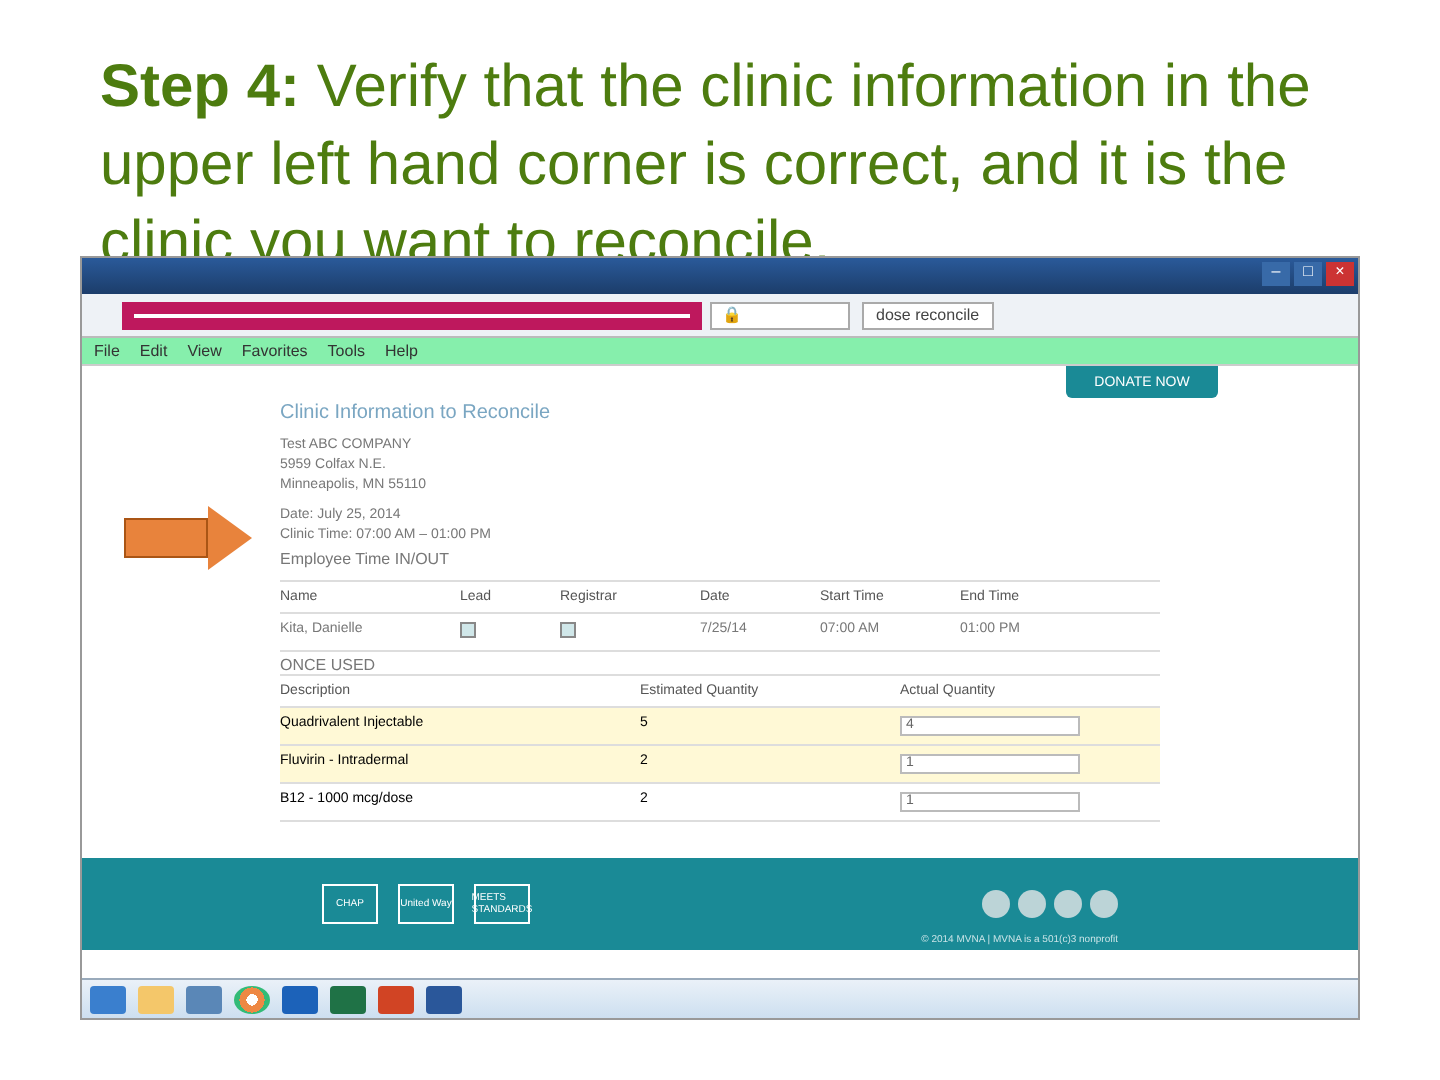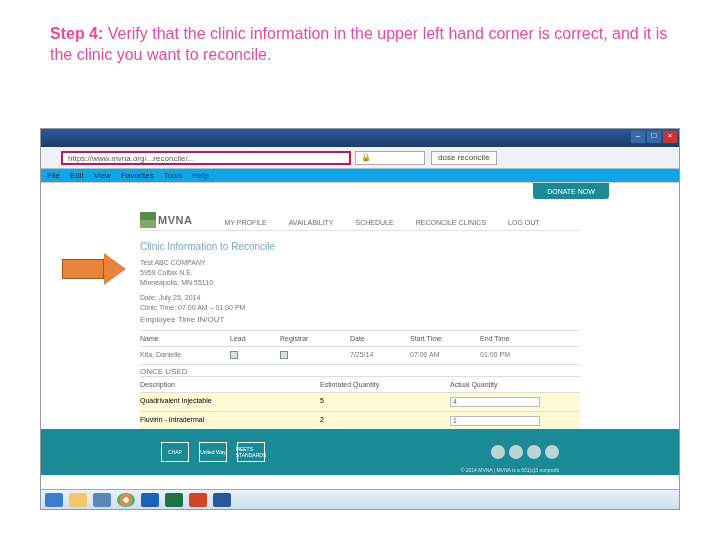--- a/index.html
+++ b/index.html
@@ -1,28 +1,28 @@
 <!DOCTYPE html>
 <html><head>
 <meta charset="utf-8">
 <style>
   * { box-sizing: border-box; margin: 0; padding: 0; }
   body { width: 720px; height: 540px; font-family: Arial, sans-serif; background: #fff; position: relative; }
-  .step-text { padding: 24px 50px 10px 50px; font-size: 16px; color: #ec4899; line-height: 1.3; }
+  .step-text { padding: 24px 50px 10px 50px; font-size: 30px; color: #4d7c0f; line-height: 1.3; }
   .step-text b { font-weight: bold; }
   .browser { position: absolute; top: 128px; left: 40px; right: 40px; bottom: 30px; border: 1px solid #999; background: #fff; }
   .titlebar { height: 18px; background: linear-gradient(#2a5a9a, #1c3d6a); position: relative; }
   .win-btns { position: absolute; right: 2px; top: 2px; display: flex; gap: 2px; }
   .win-btns span { width: 14px; height: 12px; font-size: 8px; text-align: center; color: #fff; background: #386aa8; }
   .win-btns .close { background: #c33; }
   .tabbar { height: 22px; background: #eef2f6; border-bottom: 1px solid #bbb; display: flex; align-items: center; position: relative; font-size: 8px; }
-  .url-box { margin-left: 20px; background: #fff; border: 2px solid #be185d; padding: 1px 5px; width: 290px; height: 14px; color: #555; overflow: hidden; white-space: nowrap; }
+  .url-box { margin-left: 20px; background: #fff; border: 6px solid #be185d; padding: 1px 5px; width: 290px; height: 14px; color: #555; overflow: hidden; white-space: nowrap; }
   .search-box { margin-left: 4px; background: #fff; border: 1px solid #aaa; padding: 1px 5px; width: 70px; height: 14px; color: #888; }
   .tab { margin-left: 6px; background: #fff; border: 1px solid #aaa; padding: 1px 6px; height: 14px; display: flex; align-items: center; color: #444; }
-  .menubar { height: 14px; background: #0ea5e9; border-bottom: 1px solid #ccc; font-size: 8px; padding-left: 6px; color: #333; display: flex; gap: 10px; align-items: center; }
+  .menubar { height: 14px; background: #86efac; border-bottom: 1px solid #ccc; font-size: 8px; padding-left: 6px; color: #333; display: flex; gap: 10px; align-items: center; }
   .page { background: #fff; position: absolute; top: 54px; left: 0; right: 0; bottom: 34px; overflow: hidden; }
   .donate { position: absolute; top: 0; right: 70px; width: 76px; height: 16px; background: #1a8a96; color: #fff; font-size: 7px; display: flex; align-items: center; justify-content: center; border-radius: 0 0 3px 3px; }
   .content { width: 440px; margin: 18px auto 0; position: relative; }
   .topnav { height: 30px; display: flex; align-items: flex-end; gap: 22px; font-size: 7px; color: #6a6a6a; border-bottom: 1px solid #e1e1e1; padding-bottom: 4px; }
   .logo { display: flex; align-items: center; gap: 2px; margin-right: 10px; margin-bottom: -2px; }
   .logo-mark { width: 16px; height: 16px; background: linear-gradient(#5b8a4a 50%, #7ea968 50%); }
   .logo-text { font-size: 11px; font-weight: bold; color: #6a6a6a; letter-spacing: 0.5px; }
   .section-title { font-size: 10px; color: #7aa6c2; margin-top: 10px; }
   .clinic-info { font-size: 7px; color: #777; margin-top: 6px; line-height: 1.4; }
   .arrow { position: absolute; left: -78px; top: 52px; width: 70px; height: 32px; }
@@ -82,31 +82,20 @@
     <span>Tools</span>
     <span>Help</span>
   </div>
 
   <div class="page">
     <div class="donate">DONATE NOW</div>
     <div class="content">
       <div class="arrow">
         <div class="arrow-body"></div>
           <div class="arrow-head"></div>
-      </div>
-      <div class="topnav">
-        <div class="logo">
-          <div class="logo-mark"></div>
-          <div class="logo-text">MVNA</div>
-        </div>
-        <span>MY PROFILE</span>
-        <span>AVAILABILITY</span>
-        <span>SCHEDULE</span>
-        <span>RECONCILE CLINICS</span>
-        <span>LOG OUT</span>
       </div>
 
       <div class="section-title">Clinic Information to Reconcile</div>
       <div class="clinic-info">
         <div>Test ABC COMPANY</div>
         <div>5959 Colfax N.E.</div>
         <div>Minneapolis, MN 55110</div>
         <div style="height:6px"></div>
         <div>Date: July 25, 2014</div>
         <div>Clinic Time: 07:00 AM – 01:00 PM</div>

